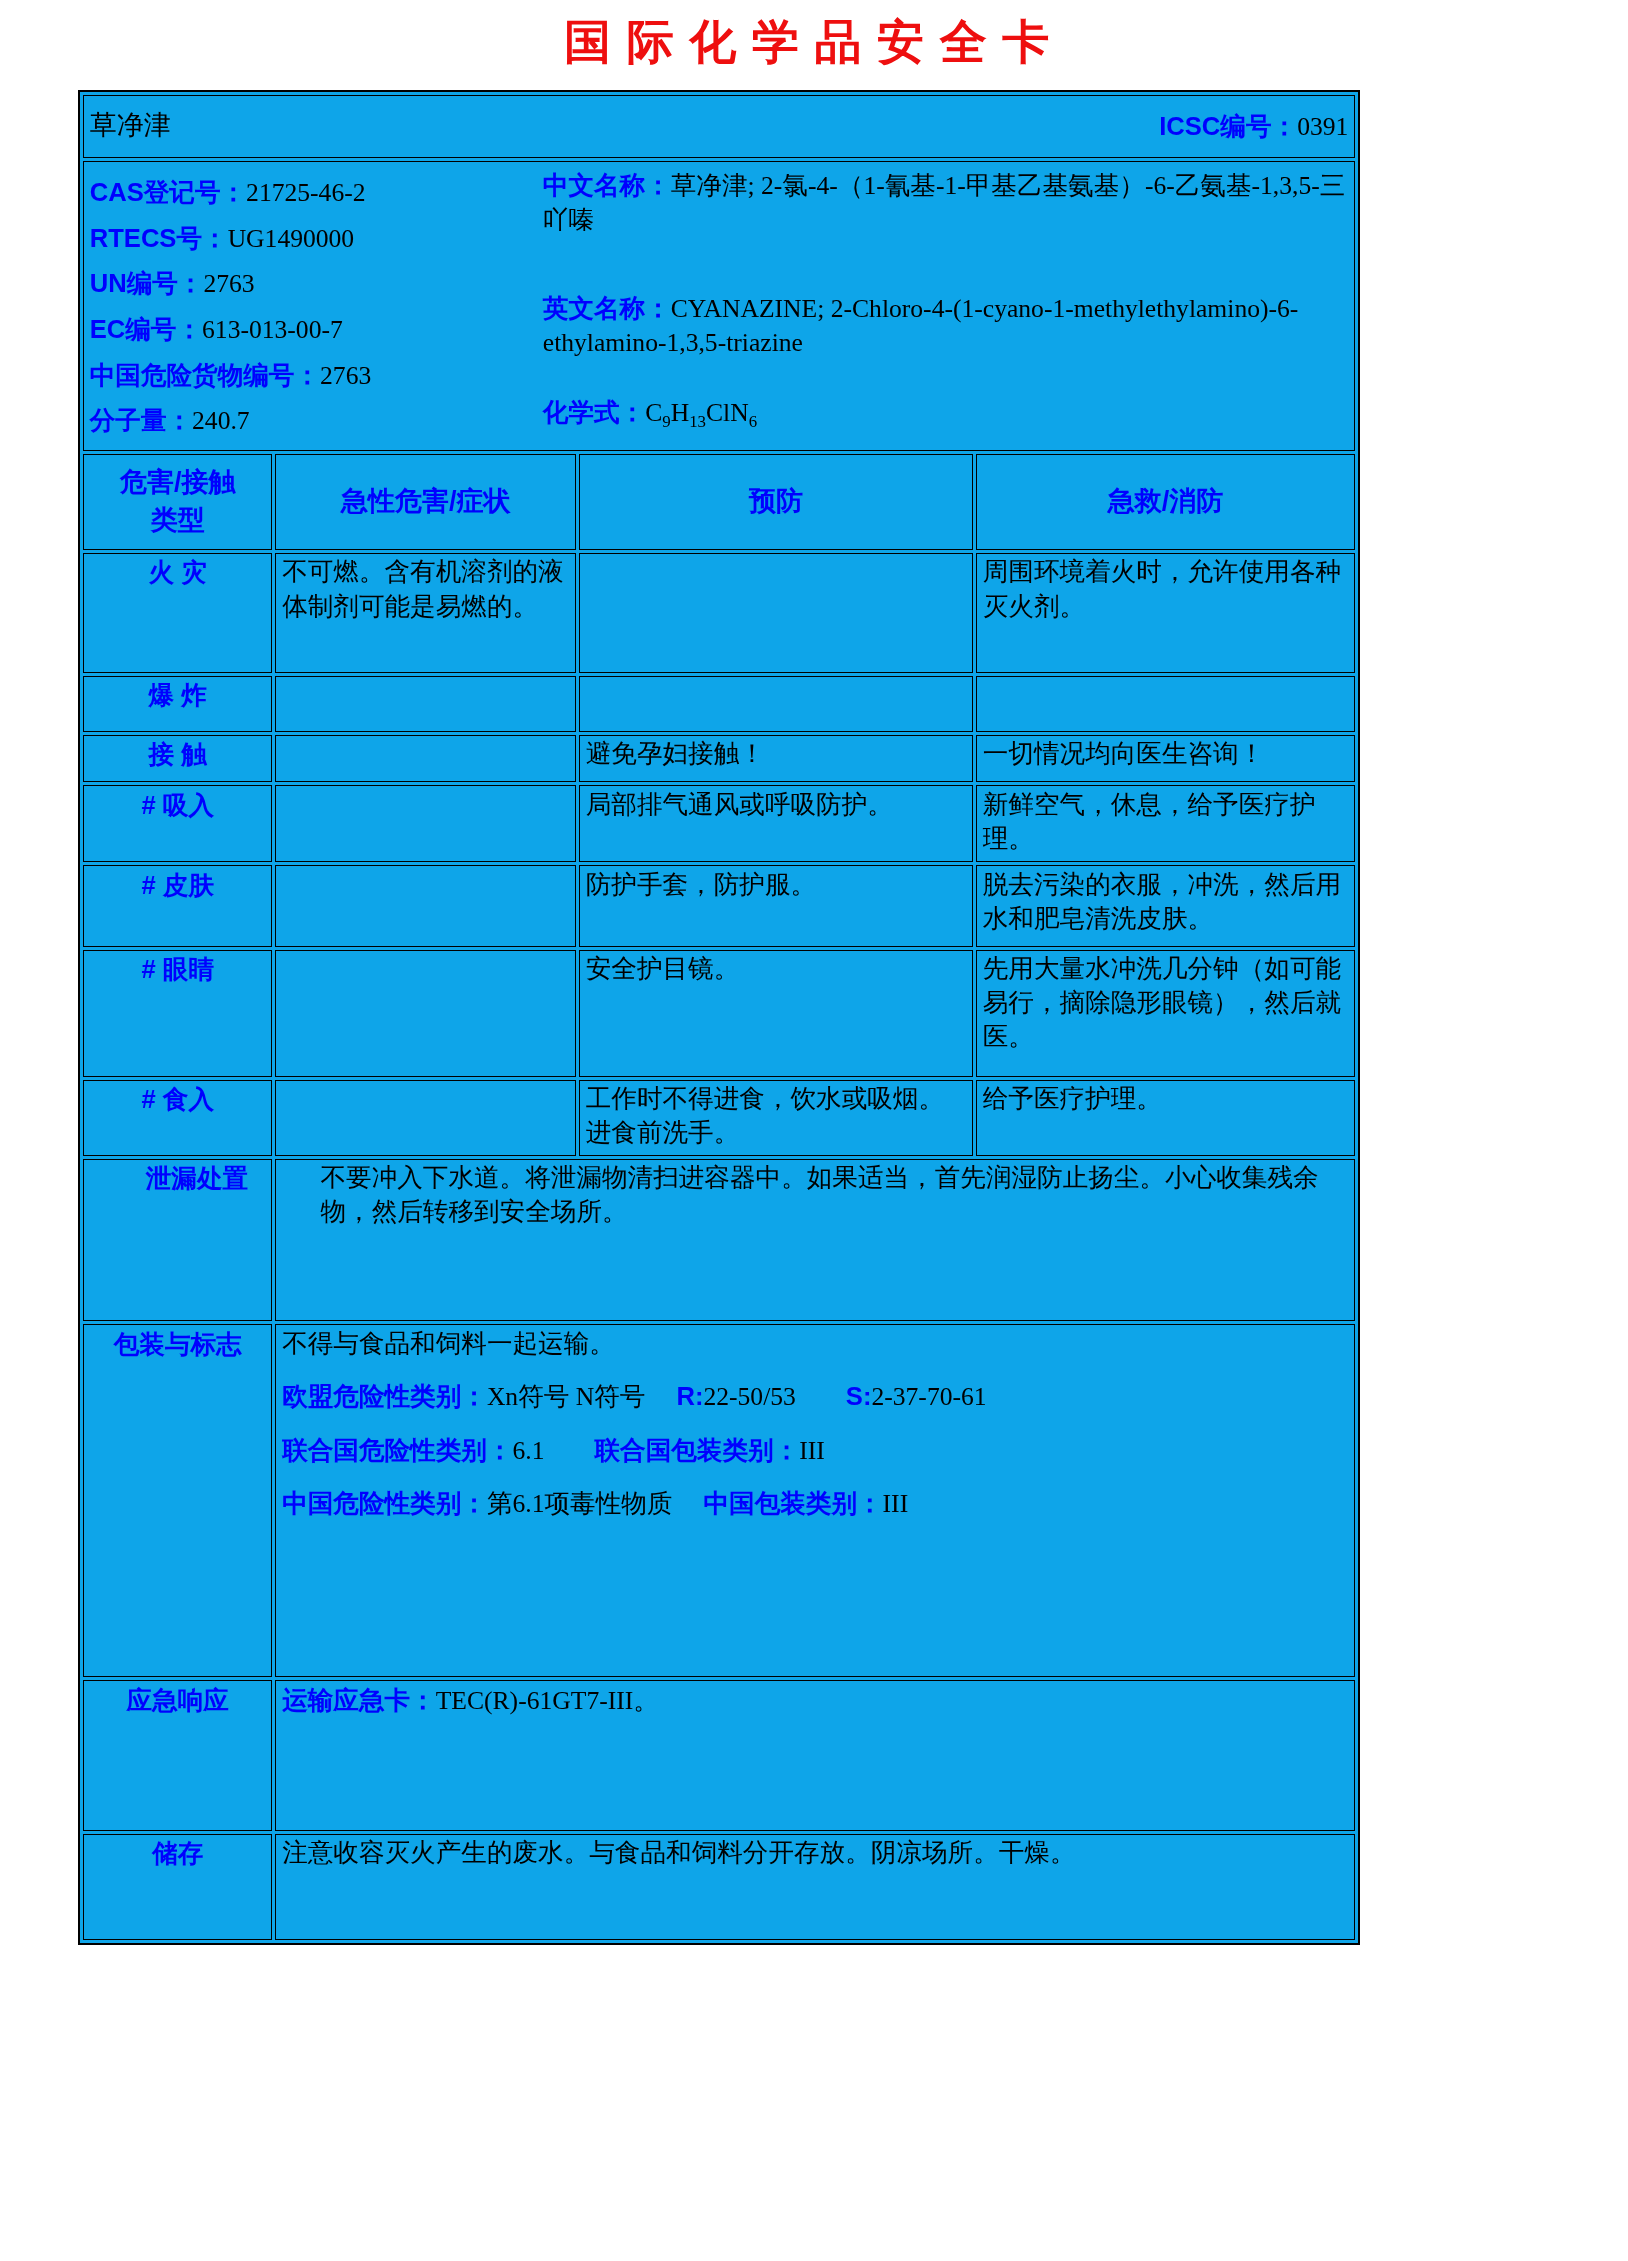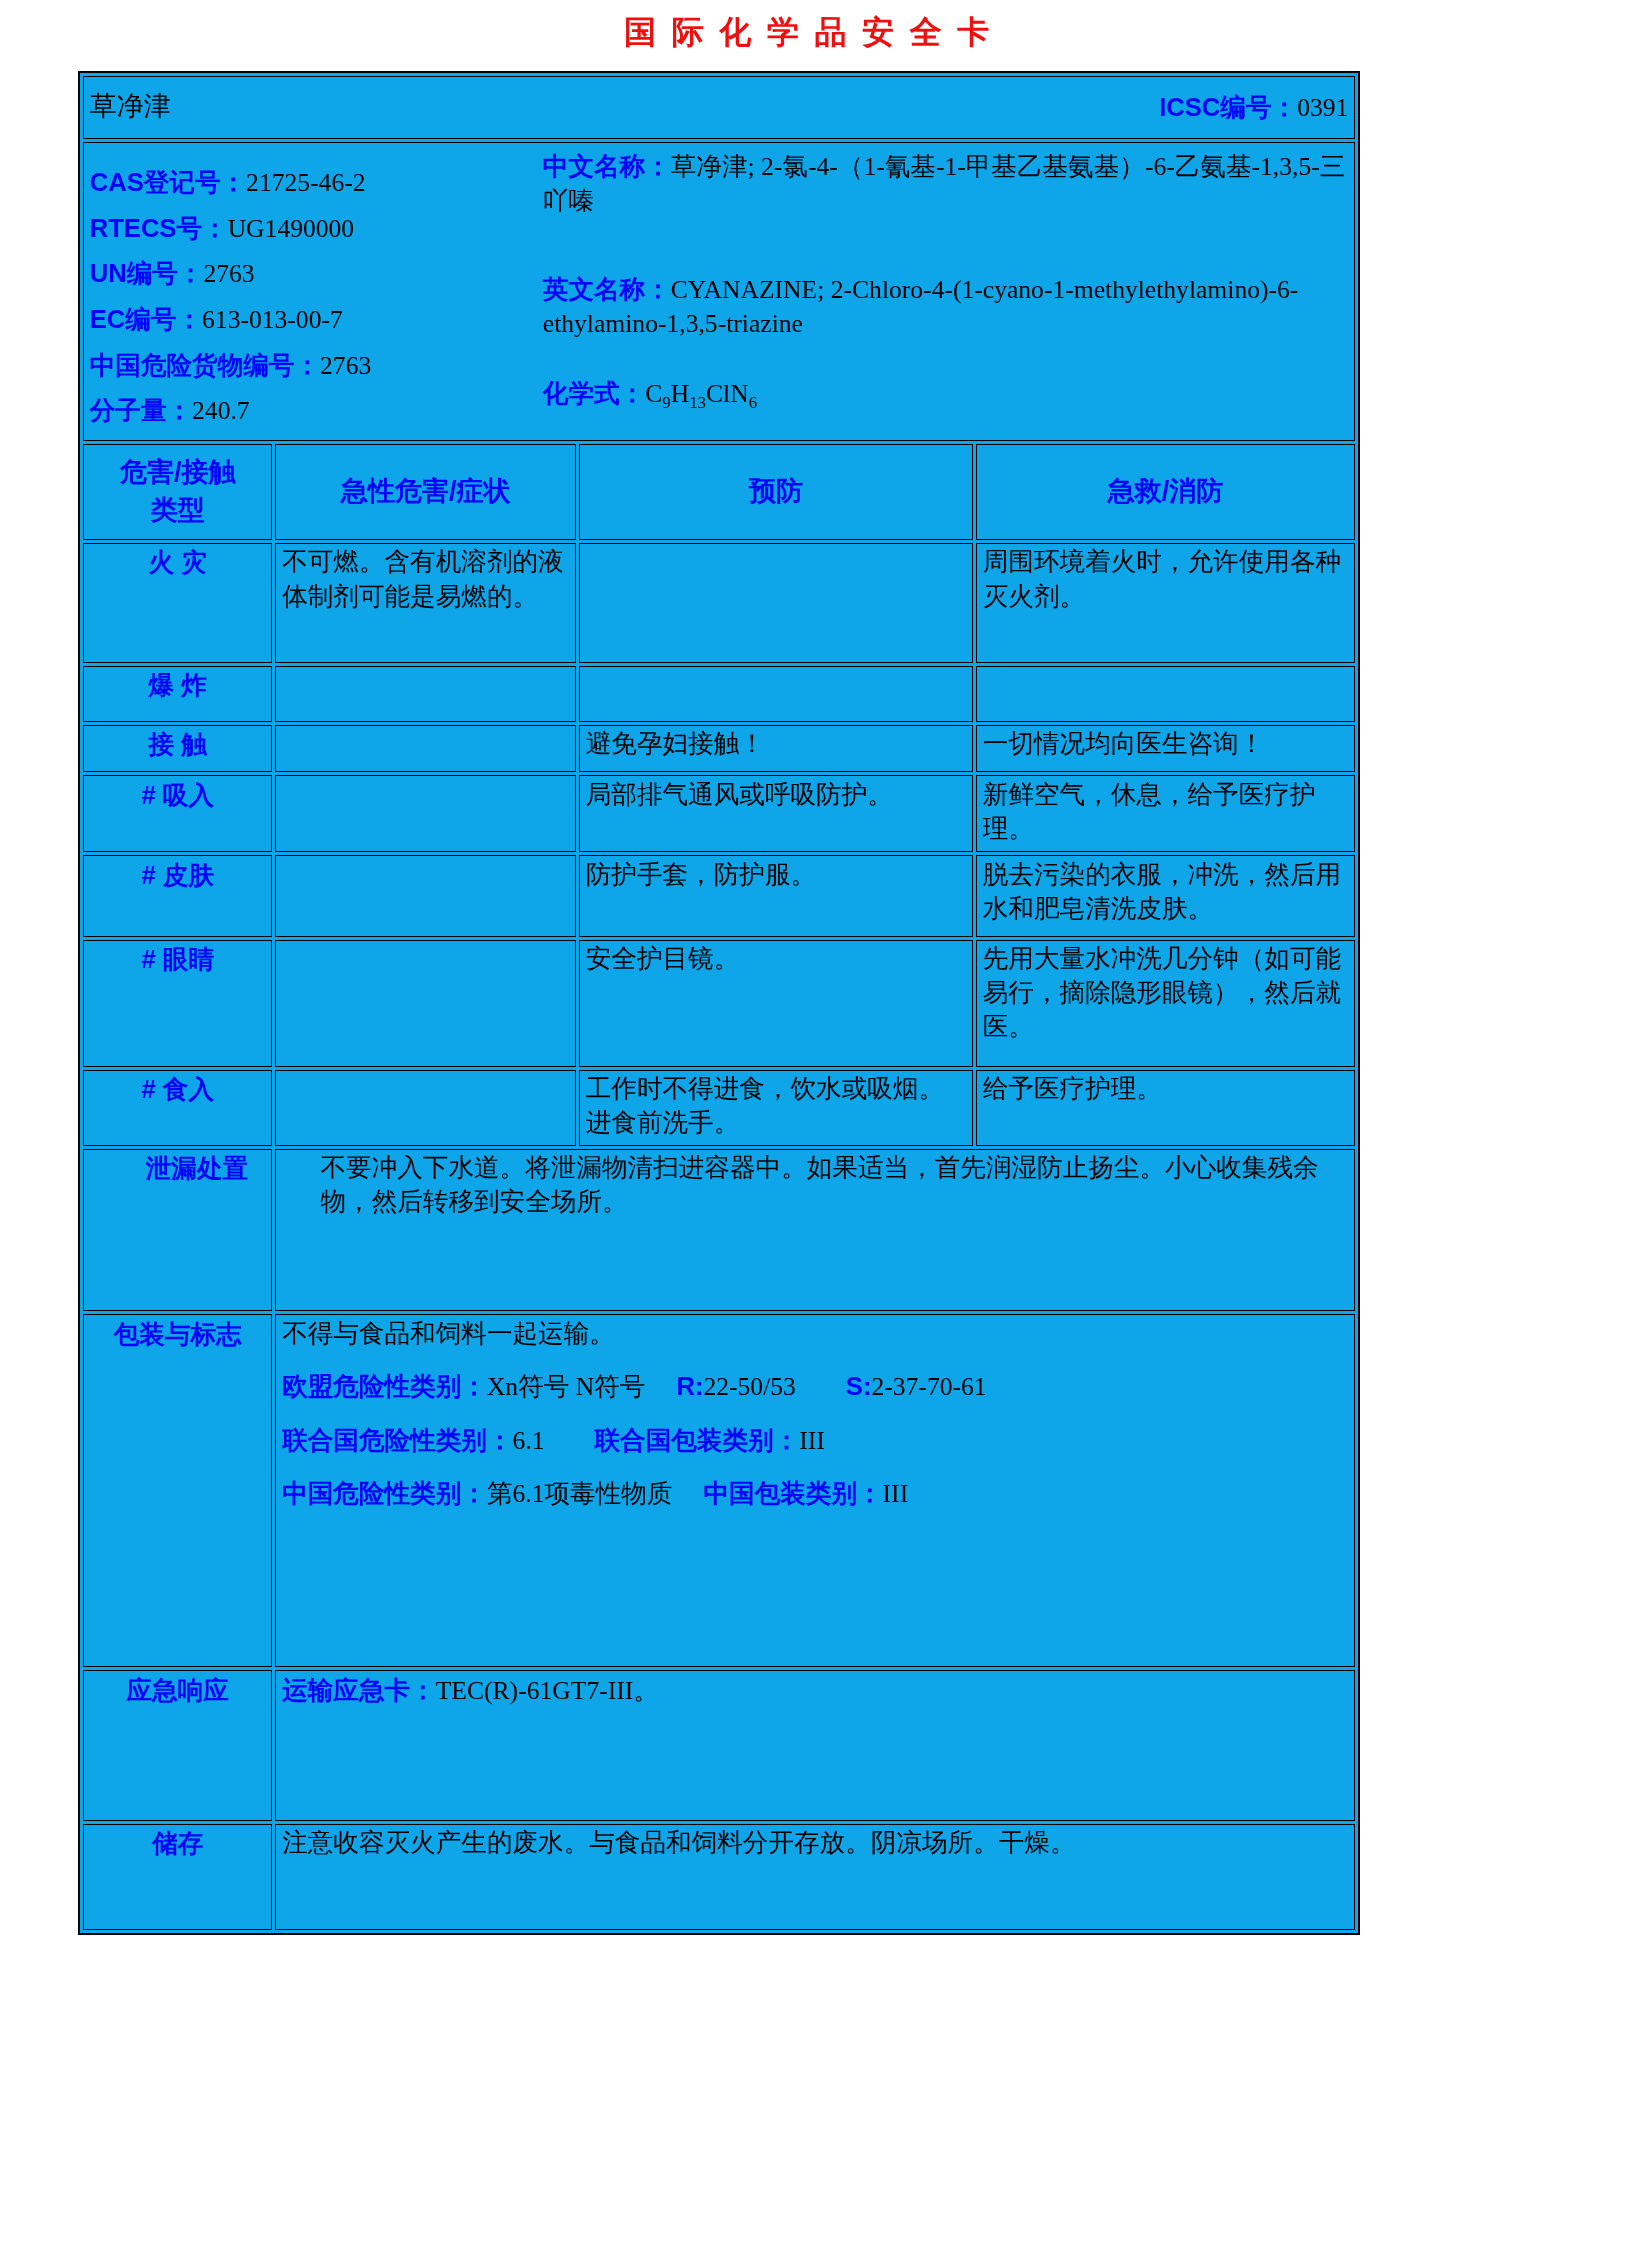--- a/index.html
+++ b/index.html
@@ -7,21 +7,21 @@
     width:1629px;height:2261px;background:#ffffff;
     font-family:"Liberation Serif","DejaVu Serif",serif;
     color:#000;
     -webkit-font-smoothing:antialiased;
   }
   .title{
     margin:11.4px 0 15.6px 0;
     text-align:center;
     font-family:"Liberation Sans","DejaVu Sans",sans-serif;
     font-weight:bold;
-    font-size:32px;
+    font-size:47px;
     letter-spacing:15.6px;
     color:#ee0f0f;
   }
   table.card{
     margin-left:78px;
     width:1282px;
     table-layout:fixed;
     border-collapse:separate;
     border-spacing:3.5px;
     border:2.8px solid #000;
@@ -41,21 +41,21 @@
     font-family:"Liberation Sans","DejaVu Sans",sans-serif;
   }
   .val{color:#000;}
   
   tr.r-head td{height:58px;vertical-align:middle;}
   .head-flex{display:flex;justify-content:space-between;align-items:center;}
   .head-flex .substance{font-size:27px;}
   
   tr.r-info td{height:266px;}
   .info-flex{display:flex;}
-  .ids{width:36%;padding-top:21px;}
+  .ids{width:36%;padding-top:12px;}
   .id-line{margin:0 0 10.6px 0;}
   .names{width:64%;padding-top:5px;}
   .names p{margin:0;}
   .names .p-cn{margin-bottom:54px;}
   .names .p-en{margin-bottom:35px;}
   sub{font-size:0.66em;}
   
   tr.r-colhead td{height:91px;vertical-align:middle;text-align:center;}
   .colhead{
     color:#0000ff;font-weight:bold;font-size:27px;

